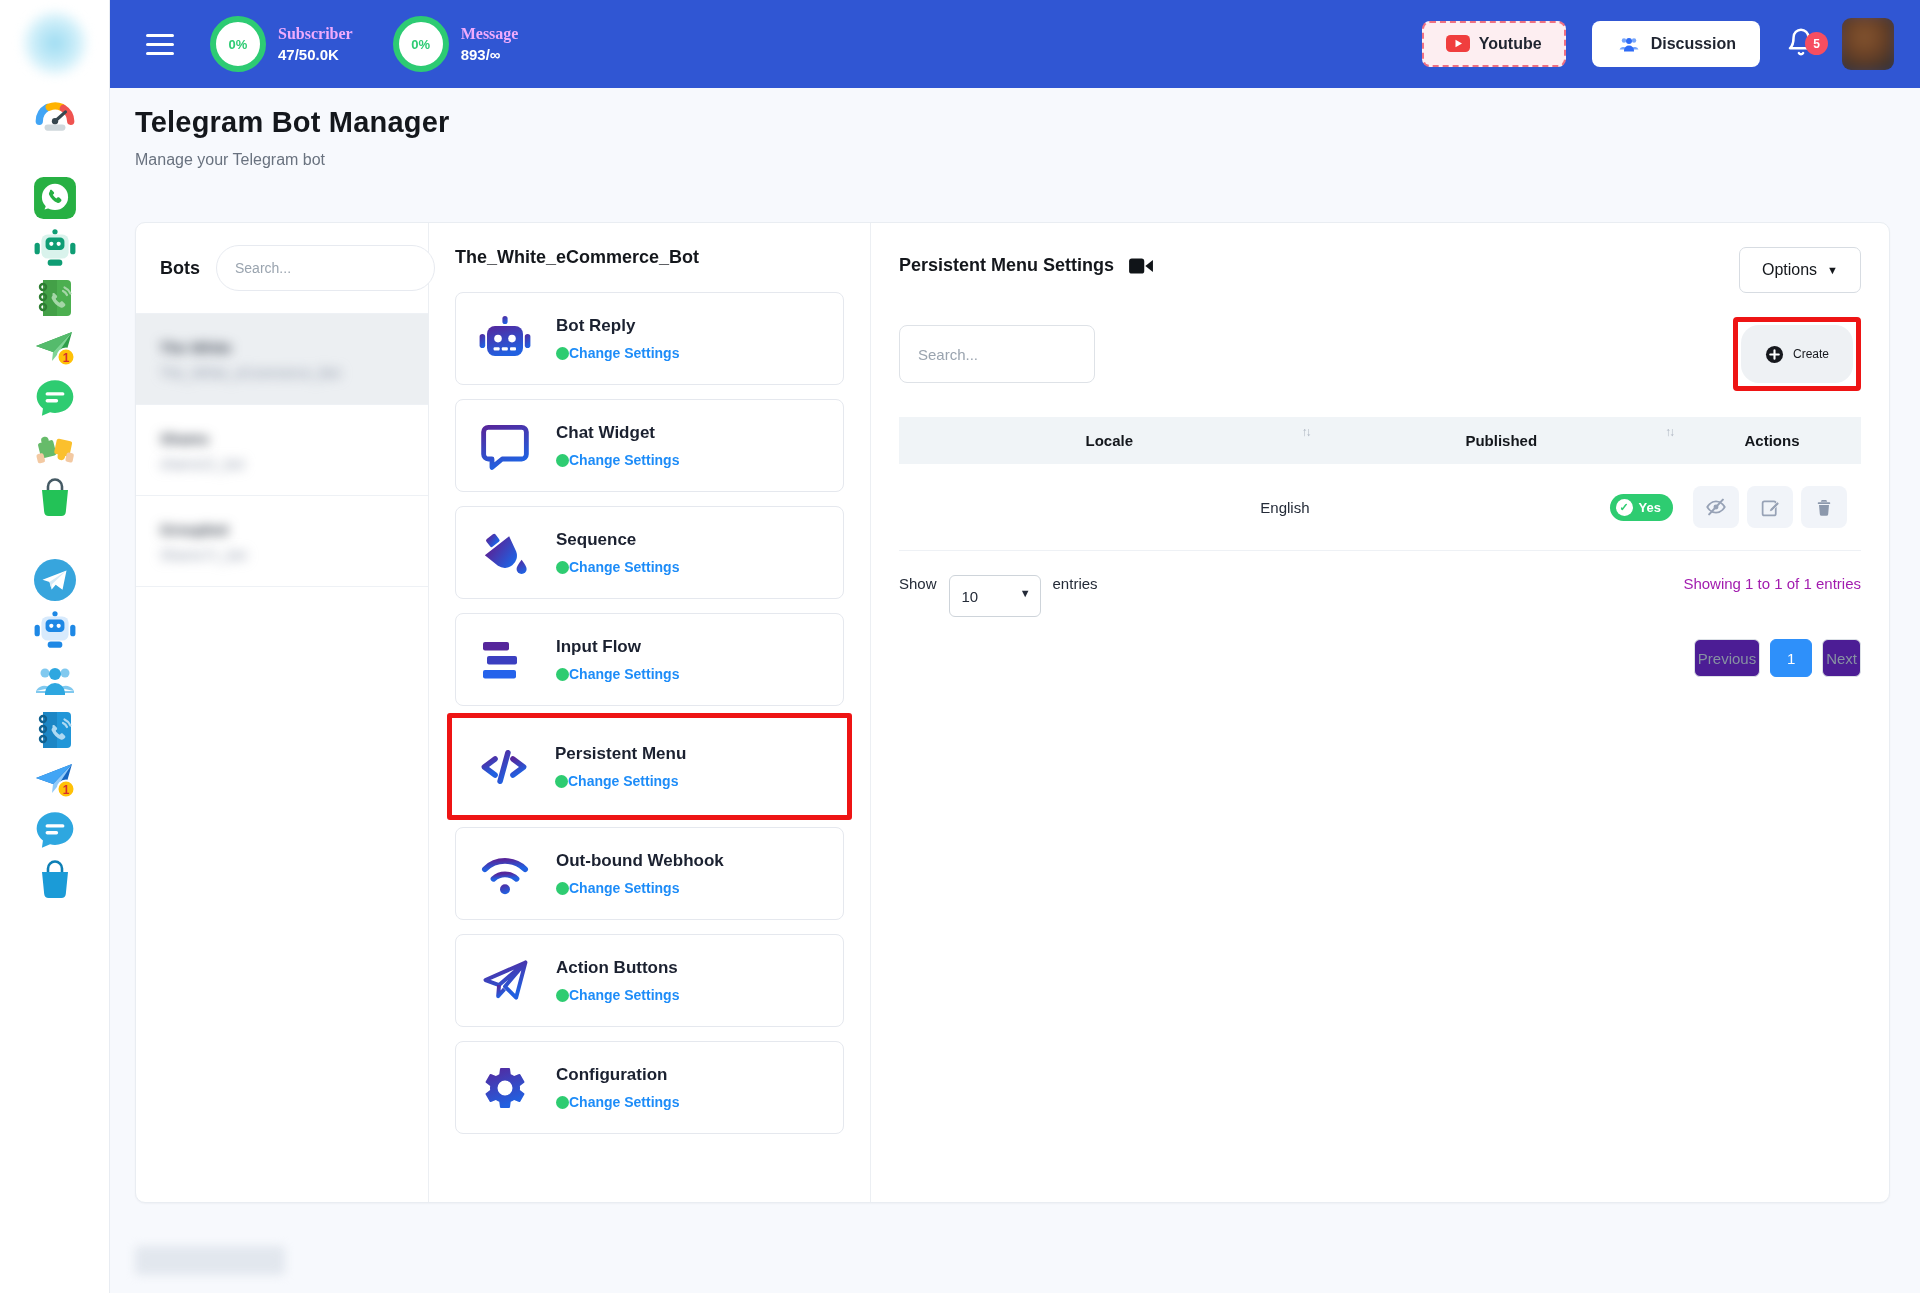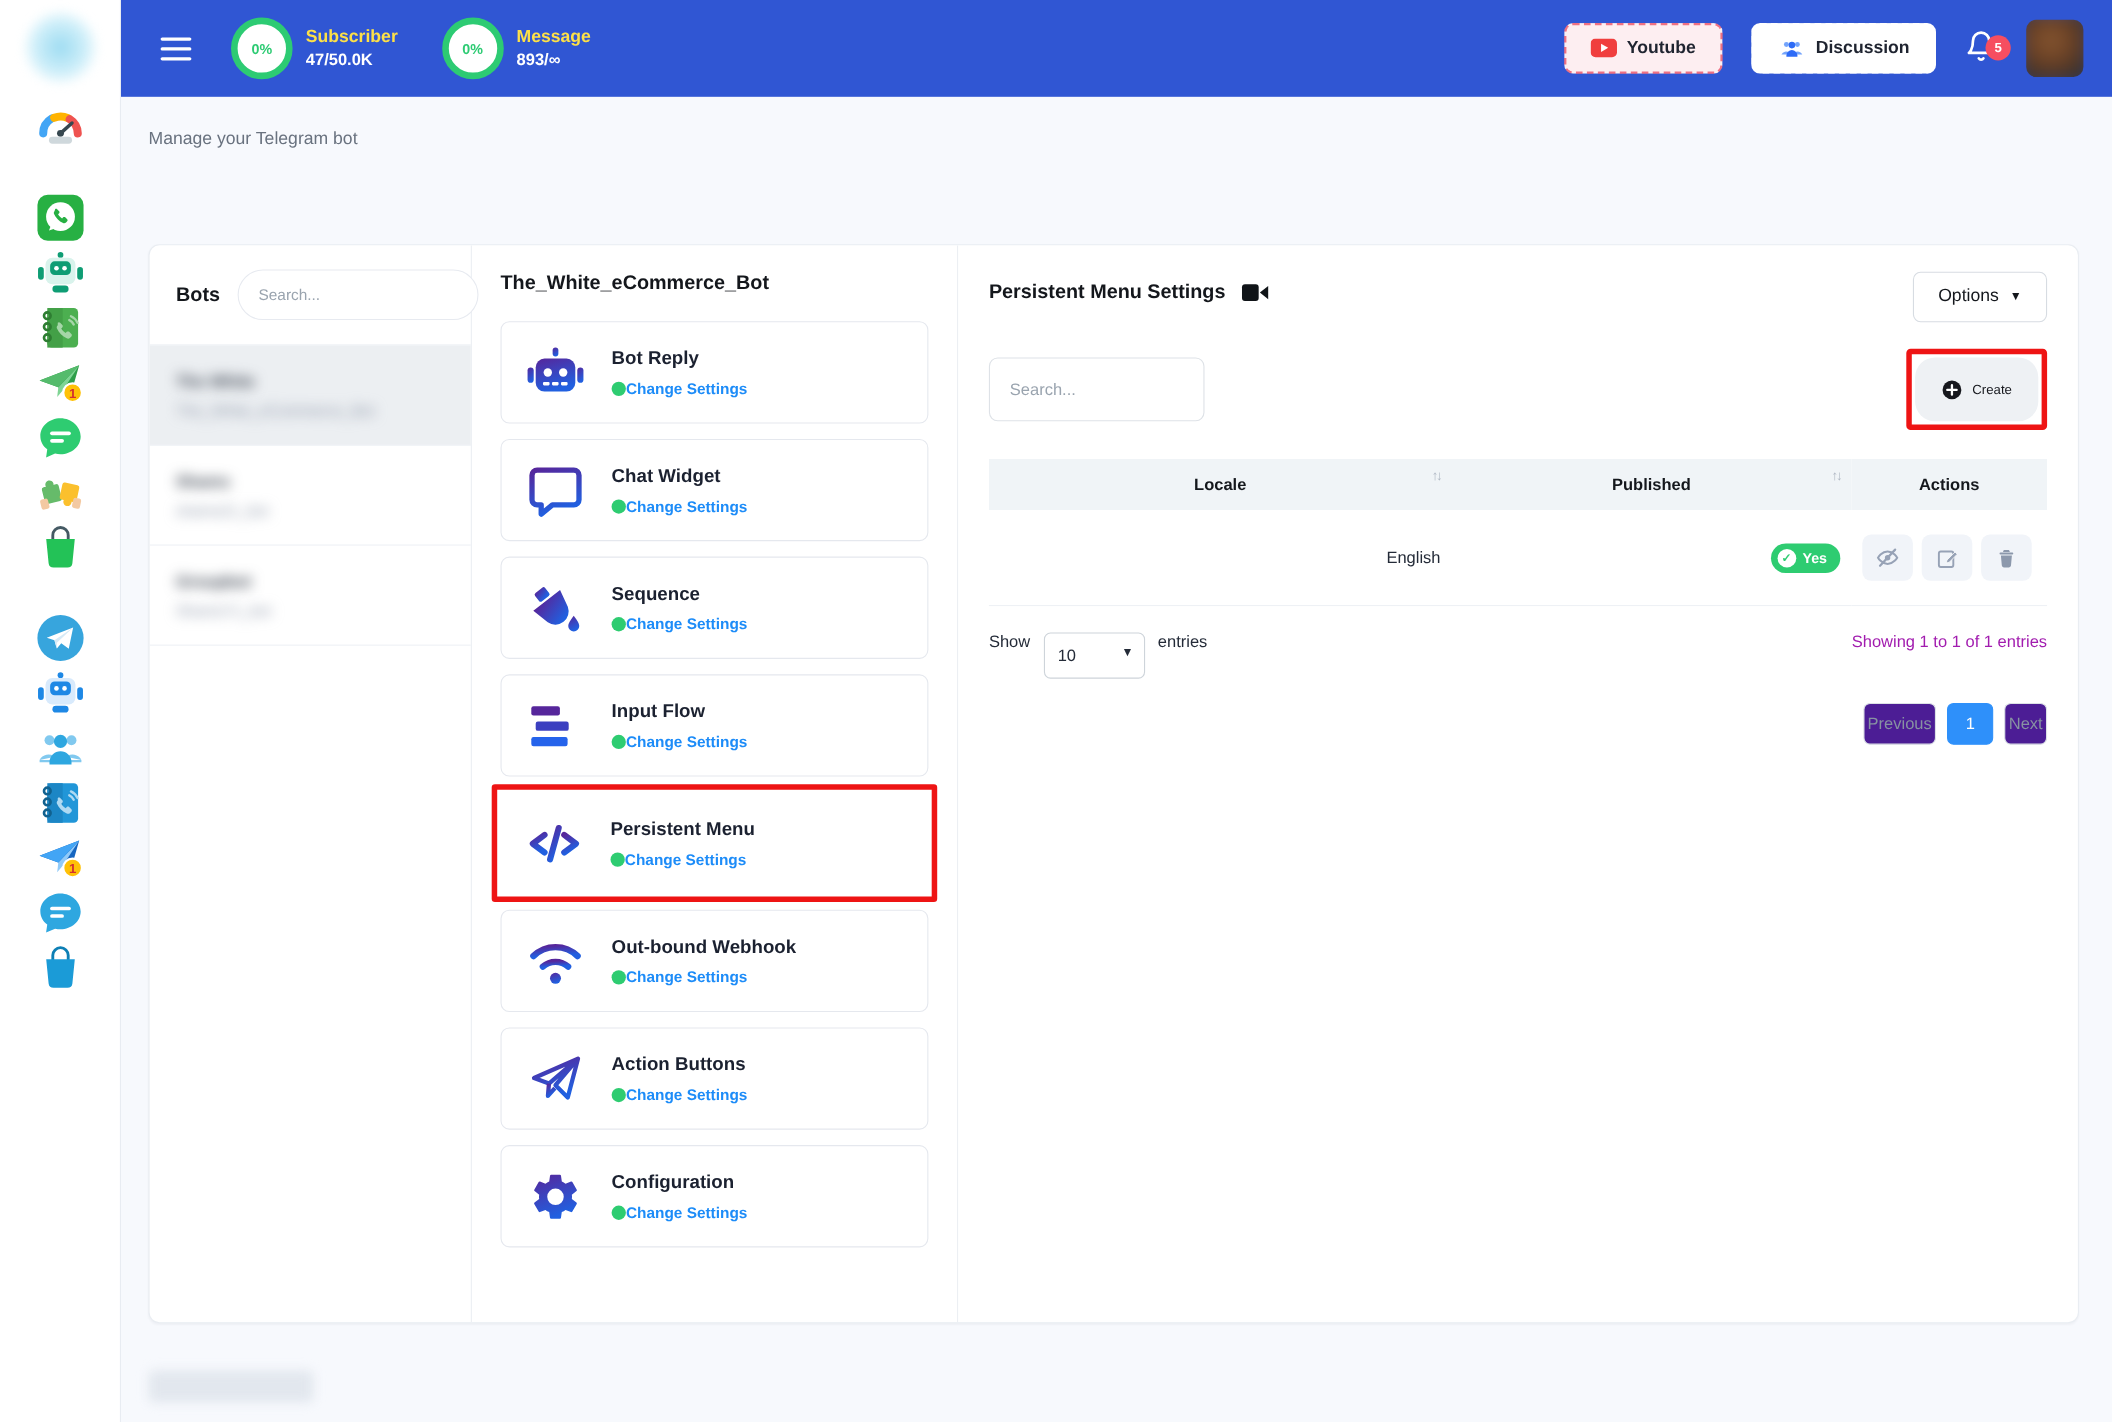--- a/index.html
+++ b/index.html
@@ -19,21 +19,21 @@
 
   
   .topbar { position:absolute; left:110px; top:0; width:1810px; height:88px;
     background:#3056d3; display:flex; align-items:center; padding:0 26px 0 36px; z-index:4; }
   .hamburger { display:flex; flex-direction:column; gap:6px; cursor:pointer; margin-right:36px; }
   .hamburger span { display:block; width:28px; height:3px; background:#fff; border-radius:2px; }
   .stat { display:flex; align-items:center; gap:12px; margin-right:40px; }
   .ring { width:56px; height:56px; border-radius:50%; border:6px solid #2dcb73; background:#fff;
     display:flex; align-items:center; justify-content:center; font-size:13px; font-weight:bold; color:#2dcb73; }
   .stat-txt { display:flex; flex-direction:column; gap:3px; }
-  .stat-label { color:#fde047; font-weight:bold; font-size:16px; }
+  .stat-label { color:#f0abfc; font-weight:bold; font-size:16px;font-family:Liberation Serif, serif; }
   .stat-value { color:#fff; font-weight:bold; font-size:15px; }
   .topbar-right { margin-left:auto; display:flex; align-items:center; gap:26px; }
   .pill-btn { display:flex; align-items:center; gap:9px; height:46px; padding:0 22px;
     border-radius:8px; font-size:16px; font-weight:600; color:#1f2430; cursor:pointer; }
   .yt { background:#fdeef1; border:2px dashed #ef7083; }
   .disc { background:#fff; border:2px dashed #ffffff; }
   .bell-wrap { position:relative; cursor:pointer; }
   .bell-badge { position:absolute; right:-12px; top:6px; width:23px; height:23px; border-radius:50%;
     background:#f64e60; color:#fff; font-size:12px; font-weight:bold;
     display:flex; align-items:center; justify-content:center; }
@@ -347,20 +347,21 @@
       <span class="bell-badge">5</span>
     </div>
 
     <div class="avatar">
         <div class="avatar-img"></div>
       </div>
   </div>
 </header>
 
 <div class="page-head">
+  <h1 class="page-title">Telegram Bot Manager</h1>
   <div class="page-sub">Manage your Telegram bot</div>
 </div>
 
 <main class="content-card">
 
   <section class="bots-col">
     <div class="bots-head">
       <span class="bots-title">Bots</span>
       <input class="bots-search" placeholder="Search..." style="">
     </div>

